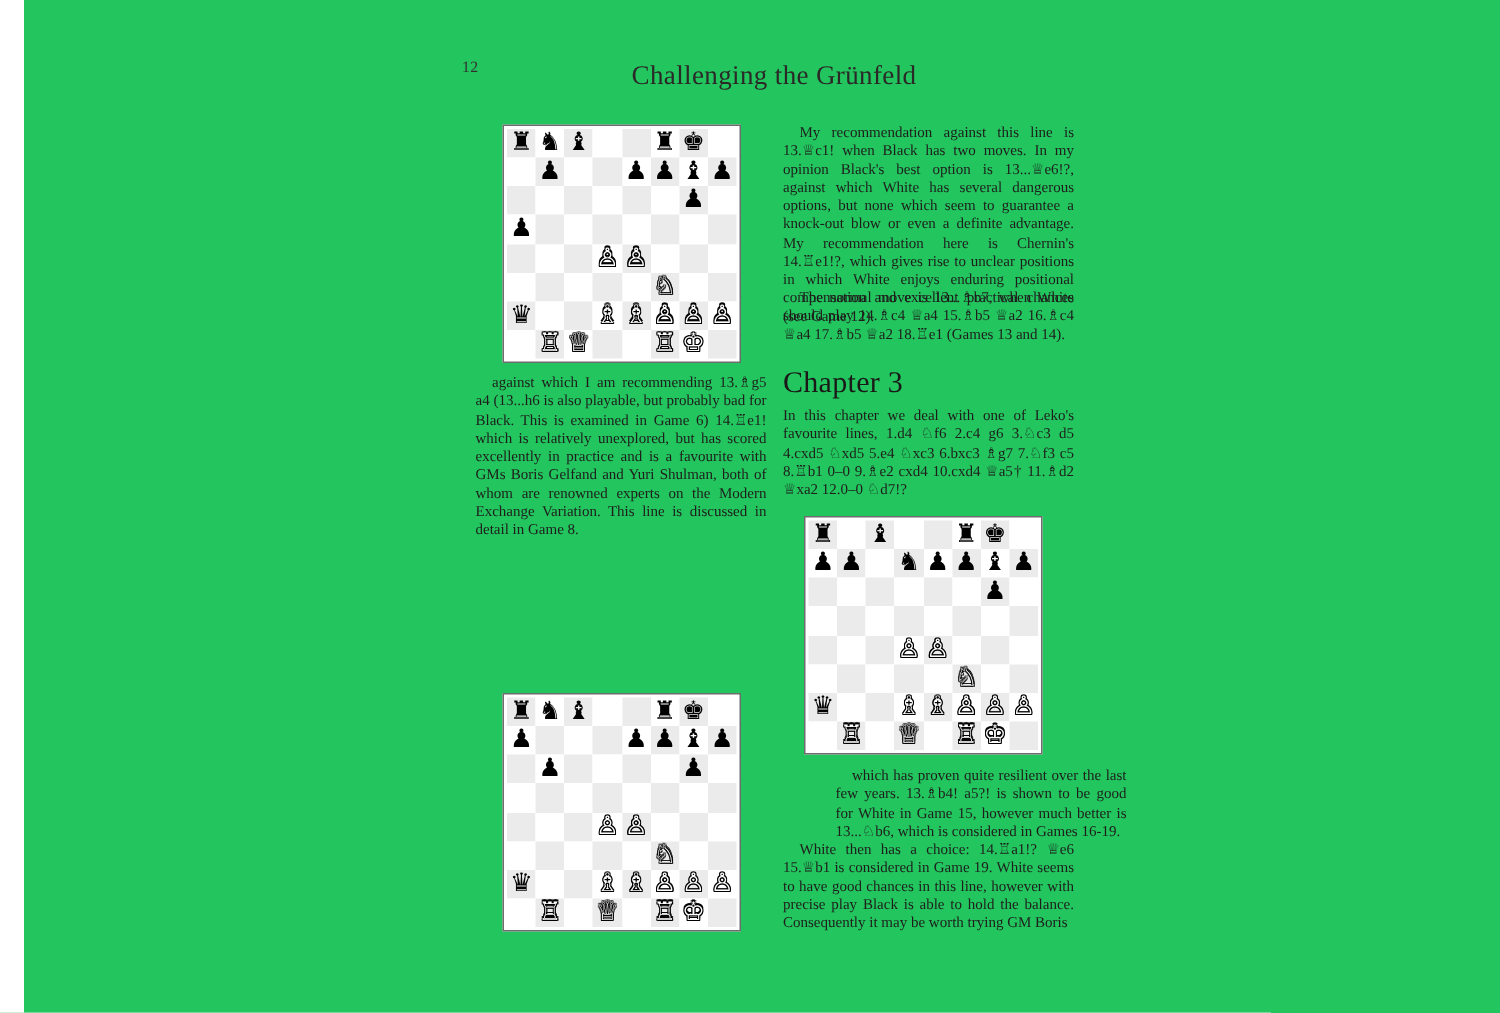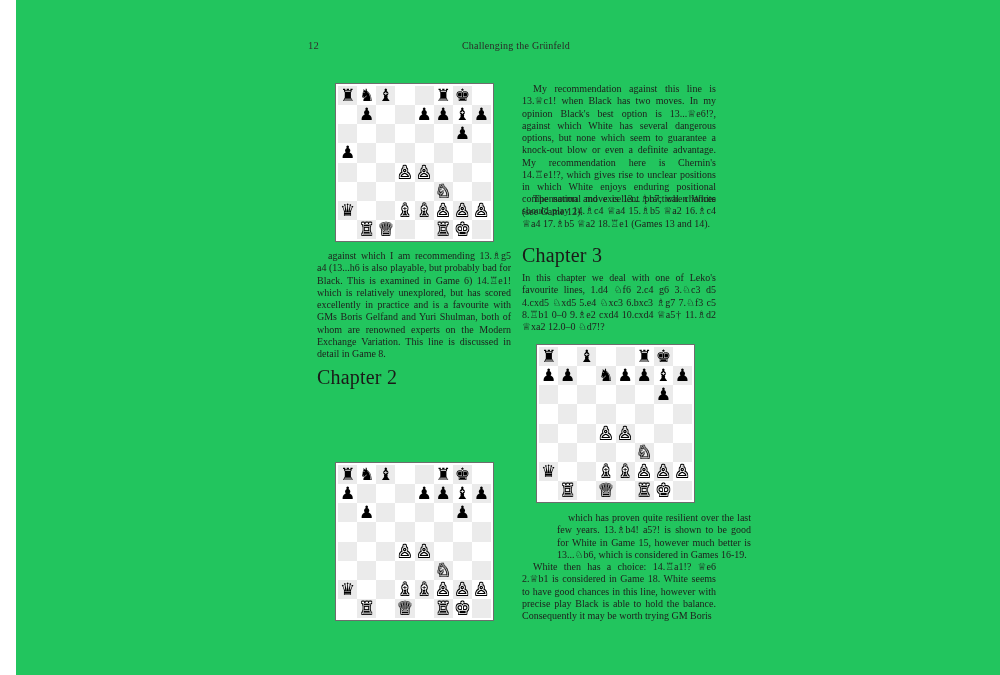--- a/index.html
+++ b/index.html
@@ -36,21 +36,21 @@
     font-size: 10.5px;
     color: #33312f;
     letter-spacing: 0.2px;
   }
   .head-title {
     position: absolute;
     left: 0;
     top: 0;
     width: 416px;
     text-align: center;
-    font-size: 10px;
+    font-size: 18px;
     color: #2b2927;
     letter-spacing: 0.25px;
   }
   
   .col {
     position: absolute;
     width: 194px;
   }
   .col-left  { left: 301px; }
   .col-right { left: 506px; }
@@ -244,23 +244,20 @@
           <span class="pc w">♔</span>
         </div>
         <div class="sq dark"></div>
       </div>
   </div>
 
   <div class="col col-left blk" style="top:250px;">
     <p class="body-text indent">against which I am recommending 13.♗g5 a4 (13...h6 is also playable, but probably bad for Black. This is examined in Game 6) 14.♖e1! which is relatively unexplored, but has scored excellently in practice and is a favourite with GMs Boris Gelfand and Yuri Shulman, both of whom are renowned experts on the Modern Exchange Variation. This line is discussed in detail in Game 8.</p>
   </div>
 
-  <div class="col col-left blk" style="top:367px;">
-    <h2 class="chapter">Chapter 2</h2>
-  </div>
 
 
   <div class="board" id="board-1" style="left:319px; top:462px; width:159px; height:159px;">
     <div class="board-inner">
         <div class="sq dark">
           <span class="pc b">♜</span>
         </div>
         <div class="sq light">
           <span class="pc b">♞</span>
         </div>
@@ -508,16 +505,16 @@
         </div>
         <div class="sq dark"></div>
       </div>
   </div>
 
   <div class="col col-right blk" style="top:512px;margin-left:35px;">
     <p class="body-text indent">which has proven quite resilient over the last few years. 13.♗b4! a5?! is shown to be good for White in Game 15, however much better is 13...♘b6, which is considered in Games 16-19.</p>
   </div>
 
   <div class="col col-right blk" style="top:561px;">
-    <p class="body-text indent">White then has a choice: 14.♖a1!? ♕e6 2.♕b1 is considered in Game 18. White seems to have good chances in this line, however with precise play Black is able to hold the balance. Consequently it may be worth trying GM Boris</p>
+    <p class="body-text indent">White then has a choice: 14.♖a1!? ♕e6 15.♕b1 is considered in Game 19. White seems to have good chances in this line, however with precise play Black is able to hold the balance. Consequently it may be worth trying GM Boris</p>
   </div>
 
 </div>
 
 </body></html>

